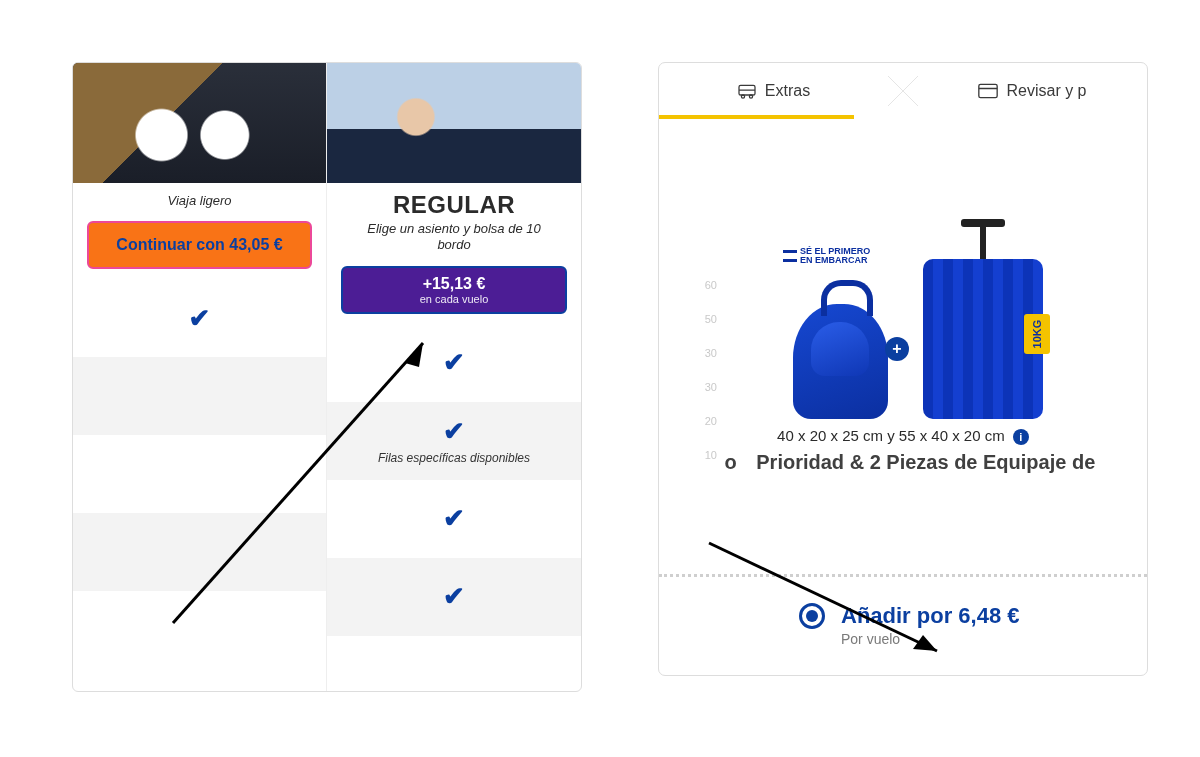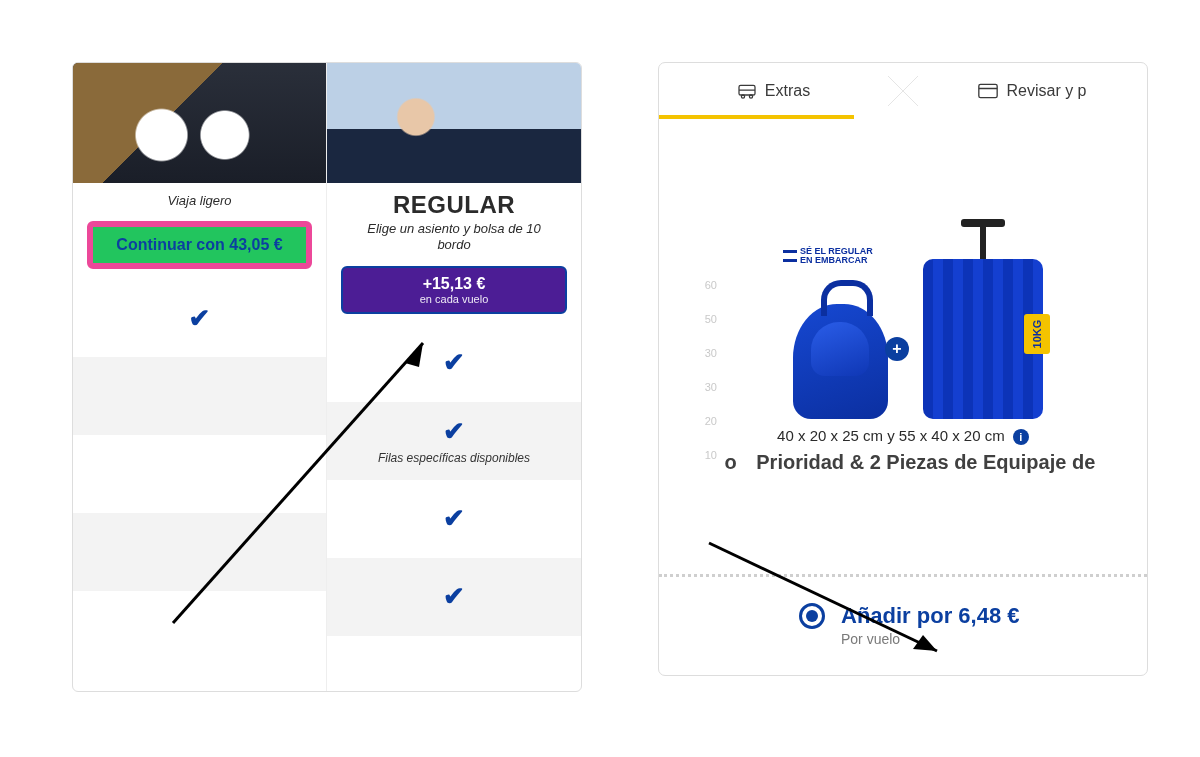--- a/index.html
+++ b/index.html
@@ -25,21 +25,21 @@
   .fare-col:last-child { border-right:none; }
   .col-img { height: 120px; width:100%; background:#6b6b6b; position:relative; overflow:hidden;}
   .col-head { text-align: center; padding: 8px 12px 12px; background:#fff;}
   .col-head h2 { font-weight: 800; letter-spacing: .5px; font-size: 24px; color:#2b2b2b;}
   .col-head .sub { font-style: italic; font-size: 13px; color:#2b2b2b; margin-top:2px; line-height:1.25;}
   .btn-row { padding: 0 14px 10px; }
   .btn {
     width:100%; height:48px; border-radius:6px; display:flex; align-items:center; justify-content:center;
     font-weight:700; font-size:16px; cursor:pointer; flex-direction:column;
   }
-  .btn-outline { border:6px solid #ec4899; color:#0b3fa0; background:#22c55e;}
+  .btn-outline { border:2px solid #ec4899; color:#0b3fa0; background:#f97316;}
   .btn-solid { background:#4c1d95; color:#fff; border:2px solid #0b3fa0;}
   .btn-solid .mini { font-size:11px; font-weight:400; opacity:.9;}
   .stripe-area { flex:1; }
   .stripe { height: 78px; display:flex; align-items:center; justify-content:center; flex-direction:column;}
   .stripe:nth-child(odd){ background:#fff;}
   .stripe:nth-child(even){ background:#f3f3f3;}
   .check { color:#0b3fa0; font-size:26px; font-weight:900;}
   .stripe-note { font-style: italic; font-size: 12px; color:#333; margin-top:4px; text-align:center;}
   .shoes-bg {
     background:
@@ -237,21 +237,21 @@
       <div>60</div>
       <div>50</div>
       <div>30</div>
       <div>30</div>
       <div>20</div>
       <div>10</div>
     </div>
 
     <div class="luggage-stage">
       <div class="first-board">
-        <span class="bar"></span><span>SÉ EL REGULAR</span><br>
+        <span class="bar"></span><span>SÉ EL PRIMERO</span><br>
         <span class="bar"></span><span>EN EMBARCAR</span>
       </div>
       <div class="backpack"></div>
       <div class="plus-badge">+</div>
       <div class="suitcase">
         <div class="weight-tag">10KG</div>
       </div>
     </div>
 
     <div class="dims-line">

